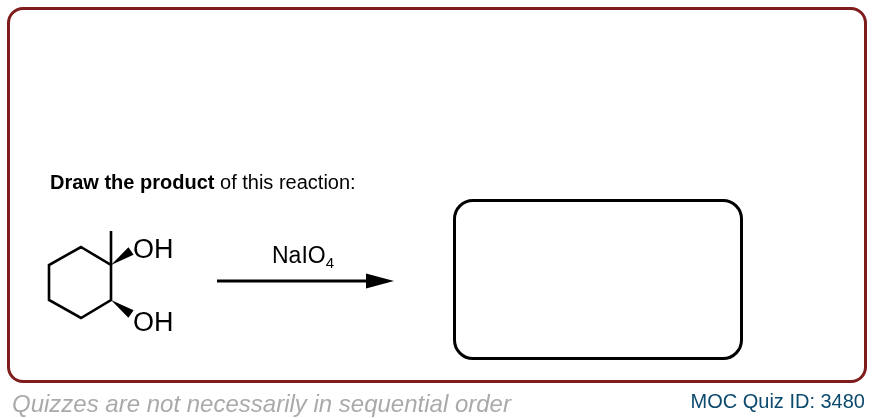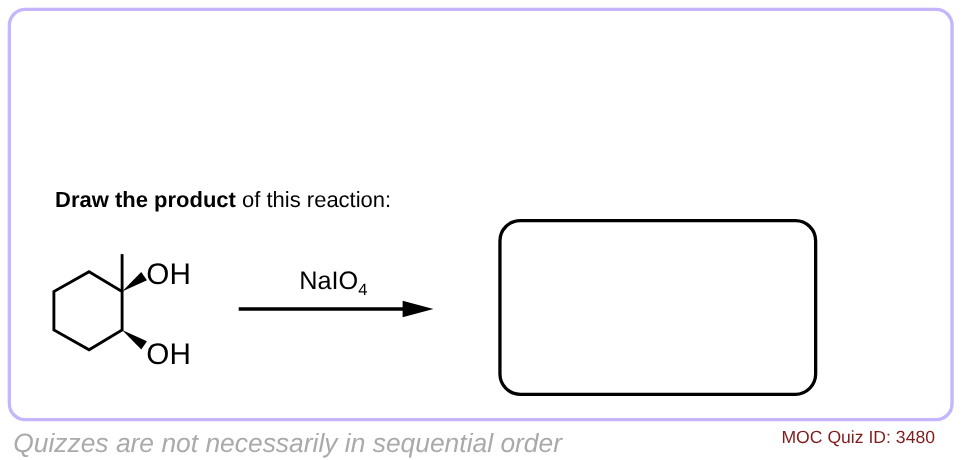--- a/index.html
+++ b/index.html
@@ -13,21 +13,21 @@
     background: #ffffff;
     overflow: hidden;
   }
 
   .quiz-card {
     position: absolute;
     left: 7px;
     top: 7px;
     width: 860px;
     height: 376px;
-    border: 3px solid #c4b5fd;
+    border: 3px solid #7f1d1d;
     border-radius: 16px;
     background: #ffffff;
   }
 
   .prompt {
     position: absolute;
     left: 40px;
     top: 161px;
     font-size: 20px;
     line-height: 1.1;
@@ -61,24 +61,24 @@
     left: 12px;
     top: 390px;
     font-size: 24px;
     font-style: italic;
     color: #aaaaaa;
     white-space: nowrap;
   }
 
   .footer-right {
     position: absolute;
-    right: 26px;
+    right: 11px;
     top: 390px;
-    font-size: 16px;
-    color: #7f1d1d;
+    font-size: 20px;
+    color: #0c4a6e;
     white-space: nowrap;
   }
 
   .chem-text {
     font-family: "Liberation Sans", sans-serif;
     fill: #000000;
   }
 </style>
 </head>
 <body>

